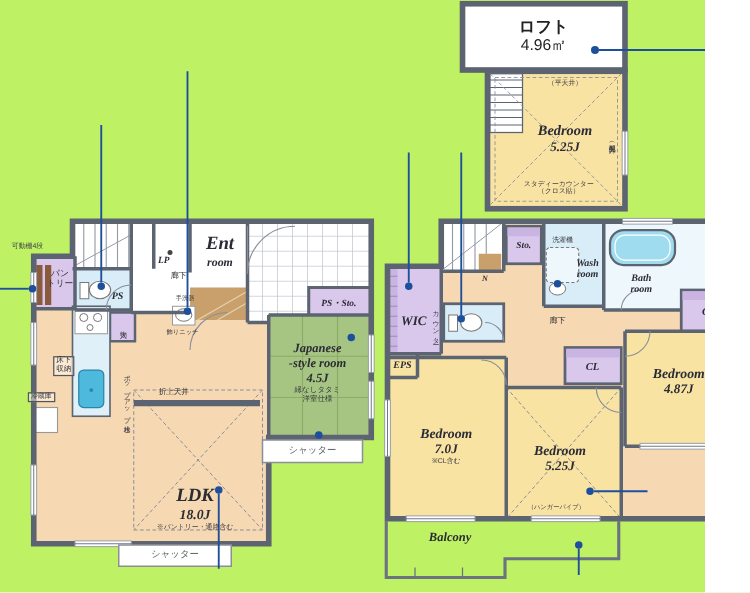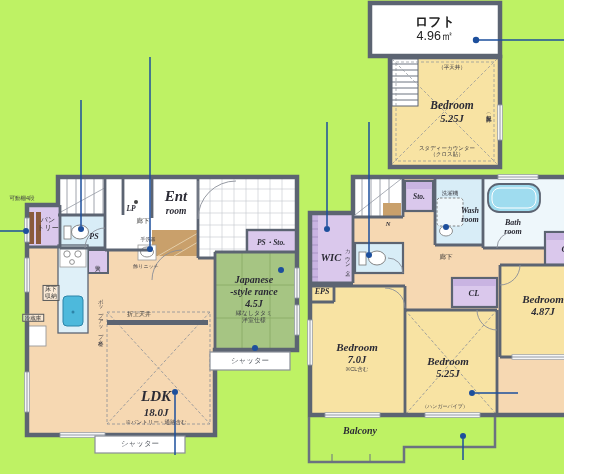--- a/index.html
+++ b/index.html
@@ -253,21 +253,21 @@
 </div>
 <div class="lbl boxed" style="left:33px;top:318px;font-size:5.5px;">冷蔵庫</div>
 <div class="lbl" style="left:139px;top:315px;font-size:6px;">折上天井</div>
 <div class="lbl stack" style="left:156px;top:407px;">
   <span class="serif" style="font-size:15px;">LDK</span>
   <span class="serif" style="font-size:11px;">18.0J</span>
   <span class="tiny" style="font-size:5.5px;">※パントリー・通路含む</span>
 </div>
 <div class="lbl stack" style="left:254px;top:299px;">
   <span class="serif" style="font-size:10px;">Japanese</span>
-  <span class="serif" style="font-size:10px;">-style rance</span>
+  <span class="serif" style="font-size:10px;">-style room</span>
   <span class="serif" style="font-size:10px;">4.5J</span>
   <span class="tiny" style="font-size:6px;margin-top:1px;">縁なしタタミ</span>
   <span class="tiny" style="font-size:6px;">洋室仕様</span>
 </div>
 <div class="lbl gray" style="left:140px;top:444px;font-size:7.5px;">シャッター</div>
 <div class="lbl gray" style="left:250px;top:361px;font-size:7.5px;">シャッター</div>
 
 <div class="lbl serif" style="left:331px;top:241px;font-size:10.5px;margin-top:17px;">WIC</div>
 <div class="lbl tiny vert" style="left:348px;top:259px;font-size:5.5px;">カウンター</div>
 <div class="lbl serif" style="left:322px;top:292px;font-size:8px;">EPS</div>

